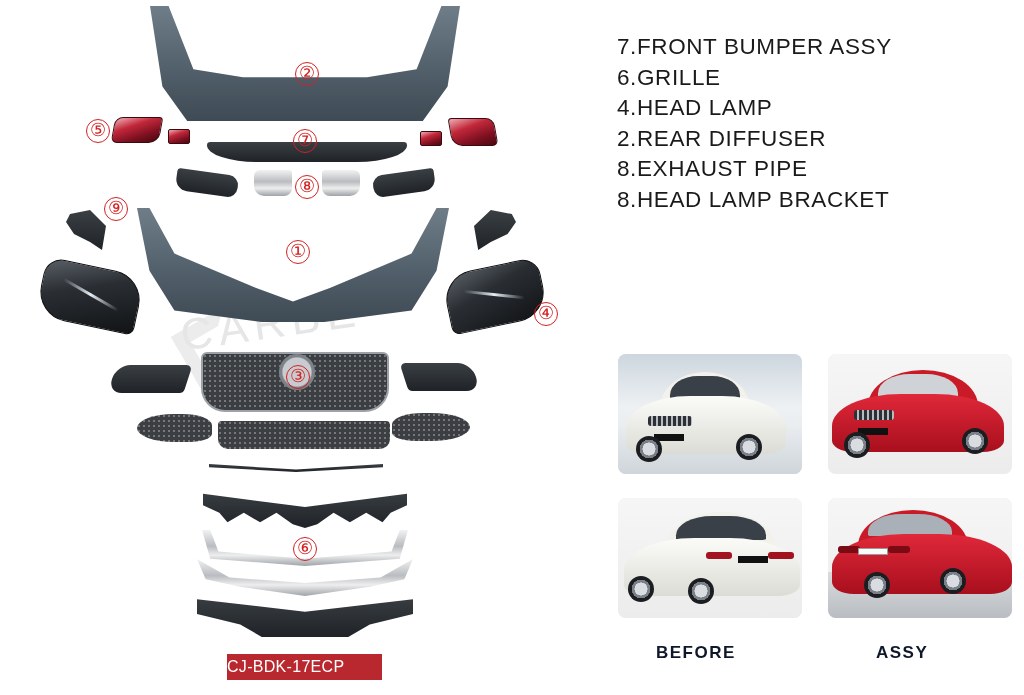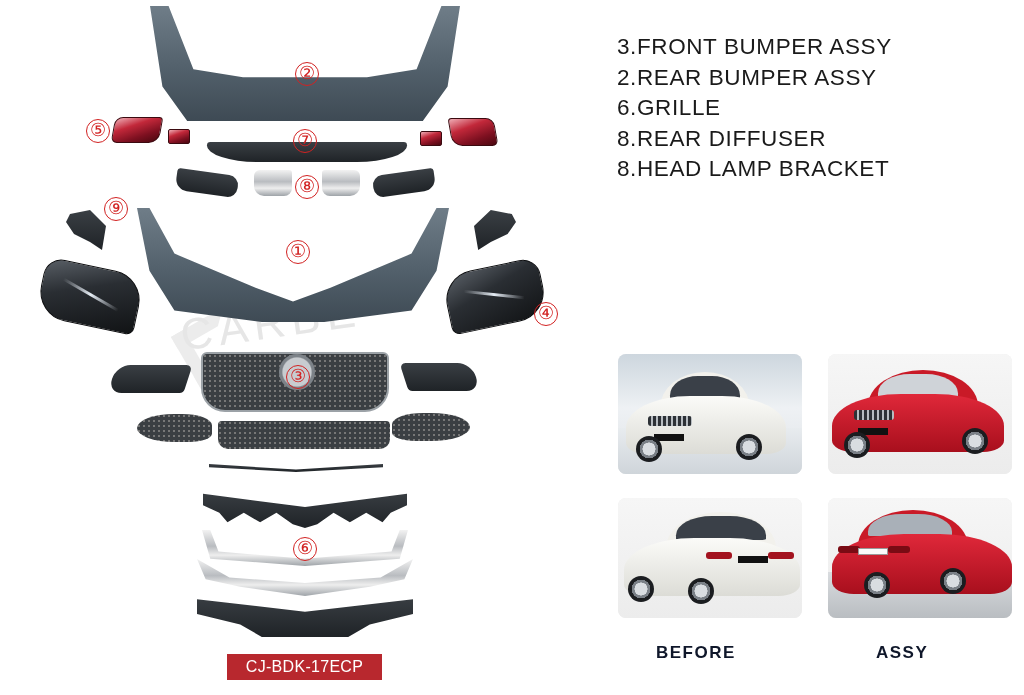--- a/index.html
+++ b/index.html
@@ -23,21 +23,21 @@
     .callout { position: absolute; width: 24px; height: 24px; border: 1.5px solid #d22222; border-radius: 50%;
       color: #d22222; font-family: "Liberation Serif", serif; font-size: 18px; line-height: 21px; text-align: center;
       background: transparent; }
 
     .watermark { position: absolute; left: 180px; top: 298px; color: #e6e6e6; font-size: 44px; letter-spacing: 6px;
       font-family: "Liberation Sans", sans-serif; transform: rotate(-8deg); }
     .watermark-shape { position: absolute; left: 182px; top: 318px; width: 60px; height: 60px; border: 14px solid #ececec;
       transform: rotate(-30deg); border-right-color: transparent; }
 
     .code-badge { position: absolute; left: 227px; top: 654px; width: 155px; height: 26px; background: #b8282e;
-      color: #ffffff; font-size: 16px; line-height: 26px; text-align: center; letter-spacing: 0.3px; }
+      color: #ffffff; font-size: 16px; line-height: 26px; text-align: left; letter-spacing: 0.3px; }
 
     .parts-list { position: absolute; left: 617px; top: 32px; list-style: none; }
     .parts-list li { font-size: 22.5px; line-height: 30.6px; color: #1a1a1a; letter-spacing: 0.6px; white-space: nowrap; }
 
     .photo { position: absolute; width: 184px; height: 120px; border-radius: 8px; overflow: hidden; background: #eeeeee; }
     .photo .bg-snow { position: absolute; inset: 0; background: linear-gradient(180deg, #cdd6de 0%, #eef1f4 45%, #dfe3e7 100%); }
     .photo .bg-plain { position: absolute; inset: 0; background: linear-gradient(180deg, #f6f6f6 0%, #ececec 100%); }
     .photo .bg-ground { position: absolute; left: 0; right: 0; bottom: 0; height: 38%; background: linear-gradient(180deg, #d9dcdf, #b9bdc1); }
     .car-body { position: absolute; border-radius: 40% 40% 12% 12% / 55% 55% 20% 20%; }
     .car-roof { position: absolute; border-radius: 50% 50% 8% 8% / 90% 90% 10% 10%; }
@@ -100,24 +100,25 @@
   <div class="part dark-part" style="left:203px; top:490px; width:204px; height:38px; clip-path: polygon(0% 10%, 50% 45%, 100% 10%, 100% 40%, 92% 60%, 88% 85%, 80% 60%, 72% 85%, 64% 60%, 56% 90%, 50% 100%, 44% 90%, 36% 60%, 28% 85%, 20% 60%, 12% 85%, 8% 60%, 0% 40%);"></div>
   <div class="part chrome-part" style="left:202px; top:530px; width:206px; height:36px; clip-path: polygon(0% 0%, 4% 0%, 8% 60%, 50% 80%, 92% 60%, 96% 0%, 100% 0%, 96% 80%, 50% 100%, 4% 80%);"></div>
   <div class="callout" style="left:293px; top:537px;">⑥</div>
   <div class="part chrome-part" style="left:197px; top:559px; width:216px; height:37px; clip-path: polygon(0% 0%, 15% 50%, 50% 65%, 85% 50%, 100% 0%, 96% 55%, 80% 75%, 50% 100%, 20% 75%, 4% 55%);"></div>
   <div class="part dark-part" style="left:197px; top:595px; width:216px; height:42px; clip-path: polygon(0% 10%, 50% 40%, 100% 10%, 100% 45%, 80% 70%, 70% 100%, 30% 100%, 20% 70%, 0% 45%);"></div>
 
   <div class="code-badge">CJ-BDK-17ECP</div>
 </div>
 
 <ul class="parts-list">
-  <li>3.FRONT BUMPER ASSY</li>
-  <li>2.REAR BUMPER ASSY</li>
+  <li>7.FRONT BUMPER ASSY</li>
   <li>6.GRILLE</li>
-  <li>8.REAR DIFFUSER</li>
+  <li>4.HEAD LAMP</li>
+  <li>2.REAR DIFFUSER</li>
+  <li>8.EXHAUST PIPE</li>
   <li>8.HEAD LAMP BRACKET</li>
 </ul>
 
 <div class="photo" style="left:618px; top:354px;">
   <div class="bg-snow"></div>
   <div class="bg-ground" style="background: linear-gradient(180deg,#e8ecef,#cfd5da);"></div>
   <div class="car-roof" style="left:42px; top:18px; width:90px; height:40px; background:#f2f1ec;"></div>
   <div class="car-glass" style="left:52px; top:22px; width:70px; height:24px;"></div>
   <div class="car-body" style="left:8px; top:42px; width:160px; height:58px; background: linear-gradient(180deg,#fbfbf8,#dcdcd6);"></div>
   <div class="grill" style="left:30px; top:62px; width:44px;"></div>

